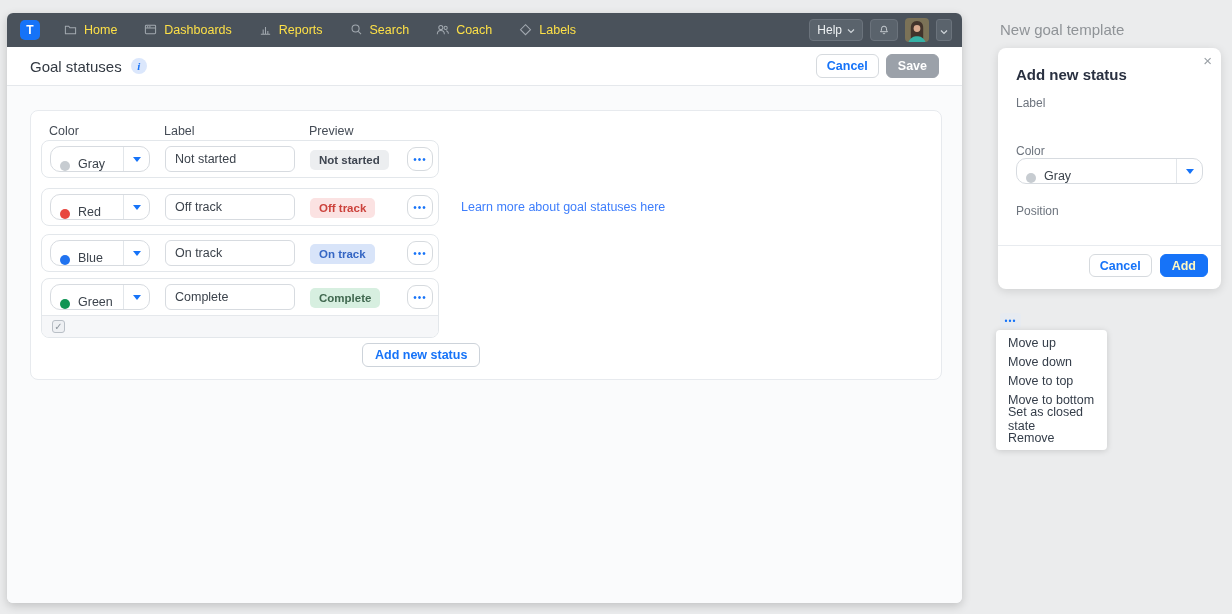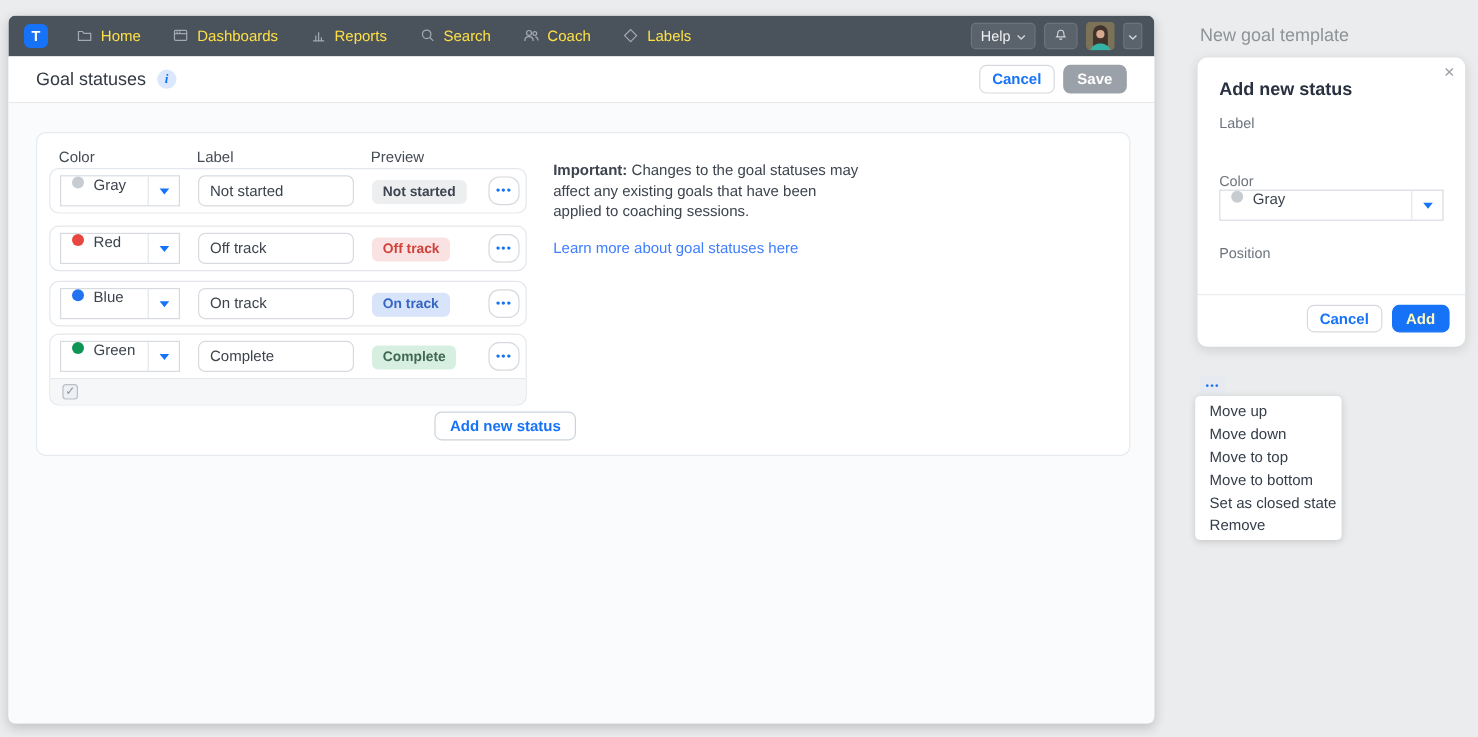--- a/index.html
+++ b/index.html
@@ -41,22 +41,22 @@
 
   
   .content{position:relative;flex:1;background:#fafbfc;}
   .main-card{position:absolute;left:23px;top:24px;width:910px;height:268px;background:#fff;
     border:1px solid #e7eaee;border-radius:8px;}
   .col-head{position:absolute;top:13px;font-size:12.5px;color:#454c56;}
 
   .status-row{position:absolute;left:10px;width:398px;height:38px;border:1px solid #e3e7eb;border-radius:8px;background:#fff;box-sizing:border-box;}
   .row4-wrap{position:absolute;left:10px;width:398px;border:1px solid #e3e7eb;border-radius:8px;background:#fff;box-sizing:border-box;}
   .row-inner{position:relative;height:36px;}
-  .select{position:absolute;display:flex;align-items:flex-start;height:26px;border:1px solid #d7dbe0;
-    border-radius:0;background:#fff;box-sizing:border-box;cursor:pointer;}
+  .select{position:absolute;display:flex;align-items:flex-end;height:26px;border:1px solid #d7dbe0;
+    border-radius:10px;background:#fff;box-sizing:border-box;cursor:pointer;}
   .row-select{left:8px;top:5px;width:100px;}
   .dot{width:10px;height:10px;border-radius:50%;margin-left:9px;flex:none;}
   .select-label{font-size:12.5px;color:#3c434c;margin-left:8px;flex:1;}
   .caret-box{width:25px;align-self:stretch;border-left:1px solid #e2e6ea;display:flex;align-items:center;justify-content:center;flex:none;}
   .caret{width:0;height:0;border-left:4px solid transparent;border-right:4px solid transparent;border-top:5px solid #1673f8;}
   .label-input{position:absolute;left:123px;top:5px;width:130px;height:26px;border:1px solid #d7dbe0;
     border-radius:6px;font-family:"Liberation Sans",sans-serif;font-size:12.5px;color:#3c434c;
     padding:0 9px;box-sizing:border-box;background:#fff;}
   .badge{position:absolute;left:268px;top:9px;height:20px;display:inline-flex;align-items:center;
     padding:0 9px;border-radius:5px;font-size:11.5px;font-weight:bold;}
@@ -89,21 +89,21 @@
   .modal-input::placeholder{font-style:italic;color:#a9aeb6;}
   .modal-select{left:18px;width:187px;}
   .modal-divider{position:absolute;left:0;top:197px;width:100%;border-top:1px solid #e8ebef;}
   .modal-footer{position:absolute;right:13px;top:206px;display:flex;gap:8px;}
   .btn-m-cancel{height:23px;padding:0 10px;background:#fff;border:1px solid #d6dade;color:#1673f8;}
   .btn-m-add{height:23px;padding:0 11px;background:#1673f8;border:1px solid #1673f8;color:#fef9c3;}
 
   .menu-trigger{position:absolute;left:1000px;top:313px;width:21px;height:15px;background:#e7ebf1;
     border:none;border-radius:3px;color:#1673f8;font-size:8.5px;letter-spacing:1px;
     display:flex;align-items:center;justify-content:center;cursor:pointer;}
-  .ctx-menu{position:absolute;left:996px;top:330px;width:122px;background:#fff;border-radius:4px;
+  .ctx-menu{position:absolute;left:996px;top:330px;width:111px;background:#fff;border-radius:4px;
     box-shadow:0 1px 6px rgba(0,0,0,.15);padding:3px 0;}
   .ctx-item{height:19px;display:flex;align-items:center;padding-left:12px;font-size:12.5px;color:#343d49;cursor:pointer;}
 </style>
 </head>
 <body>
 
 <div class="stage">
 
   <div class="app-card">
 
@@ -259,21 +259,20 @@
             </div>
             <input class="label-input" value="Complete" style="">
             <span class="badge" style="background: rgb(215, 239, 224); color: rgb(64, 104, 79);">Complete</span>
             <button class="dots-btn">•••</button>
           </div>
           <div class="closed-strip">
             <span class="checkbox">✓</span>
           </div>
         </div>
 
-        <div class="notice"><b>Important:</b><span> Changes to the goal statuses may affect any existing goals that have been applied to coaching sessions.</span></div>
         <span class="learn-link">Learn more about goal statuses here</span>
 
         <button class="add-status-btn">Add new status</button>
       </div>
     </div>
   </div>
 
   <span class="side-title">New goal template</span>
 
   <div class="modal">

